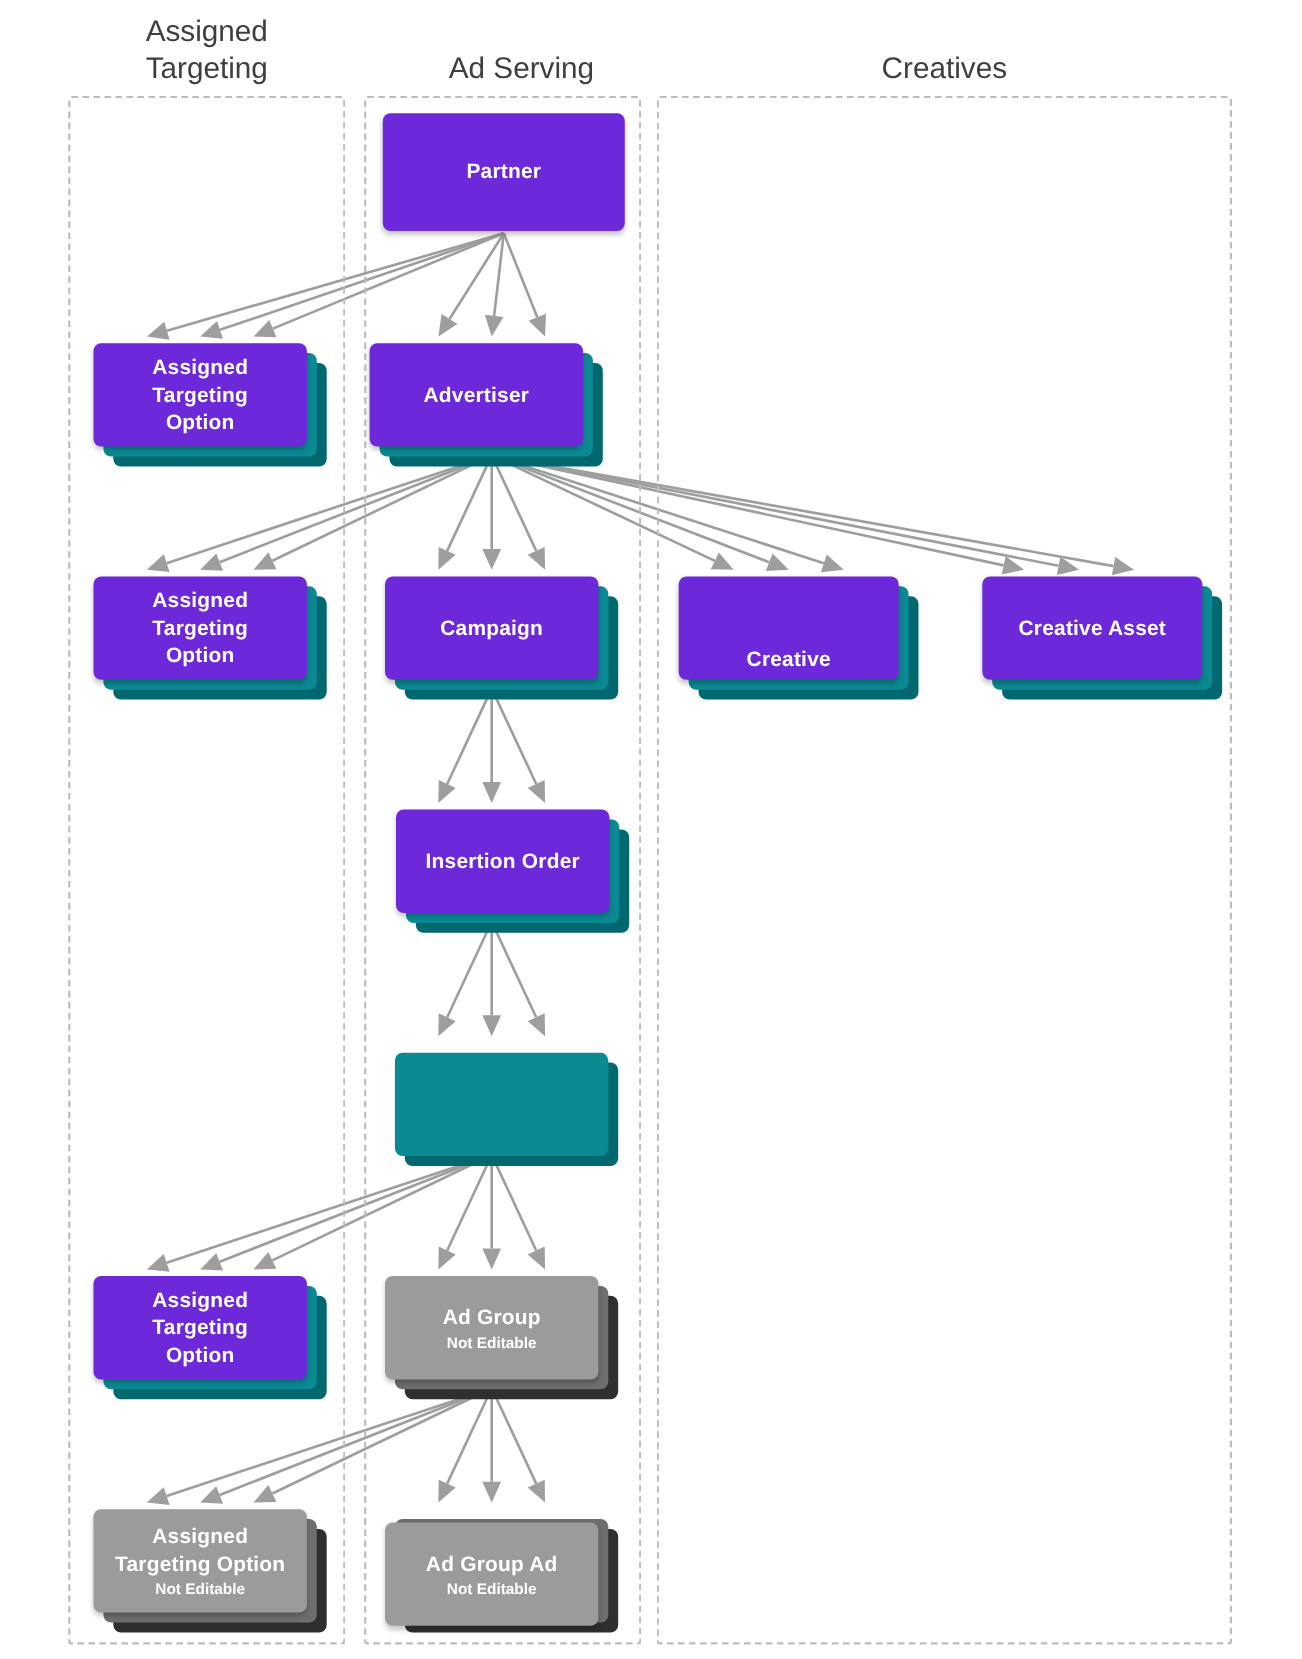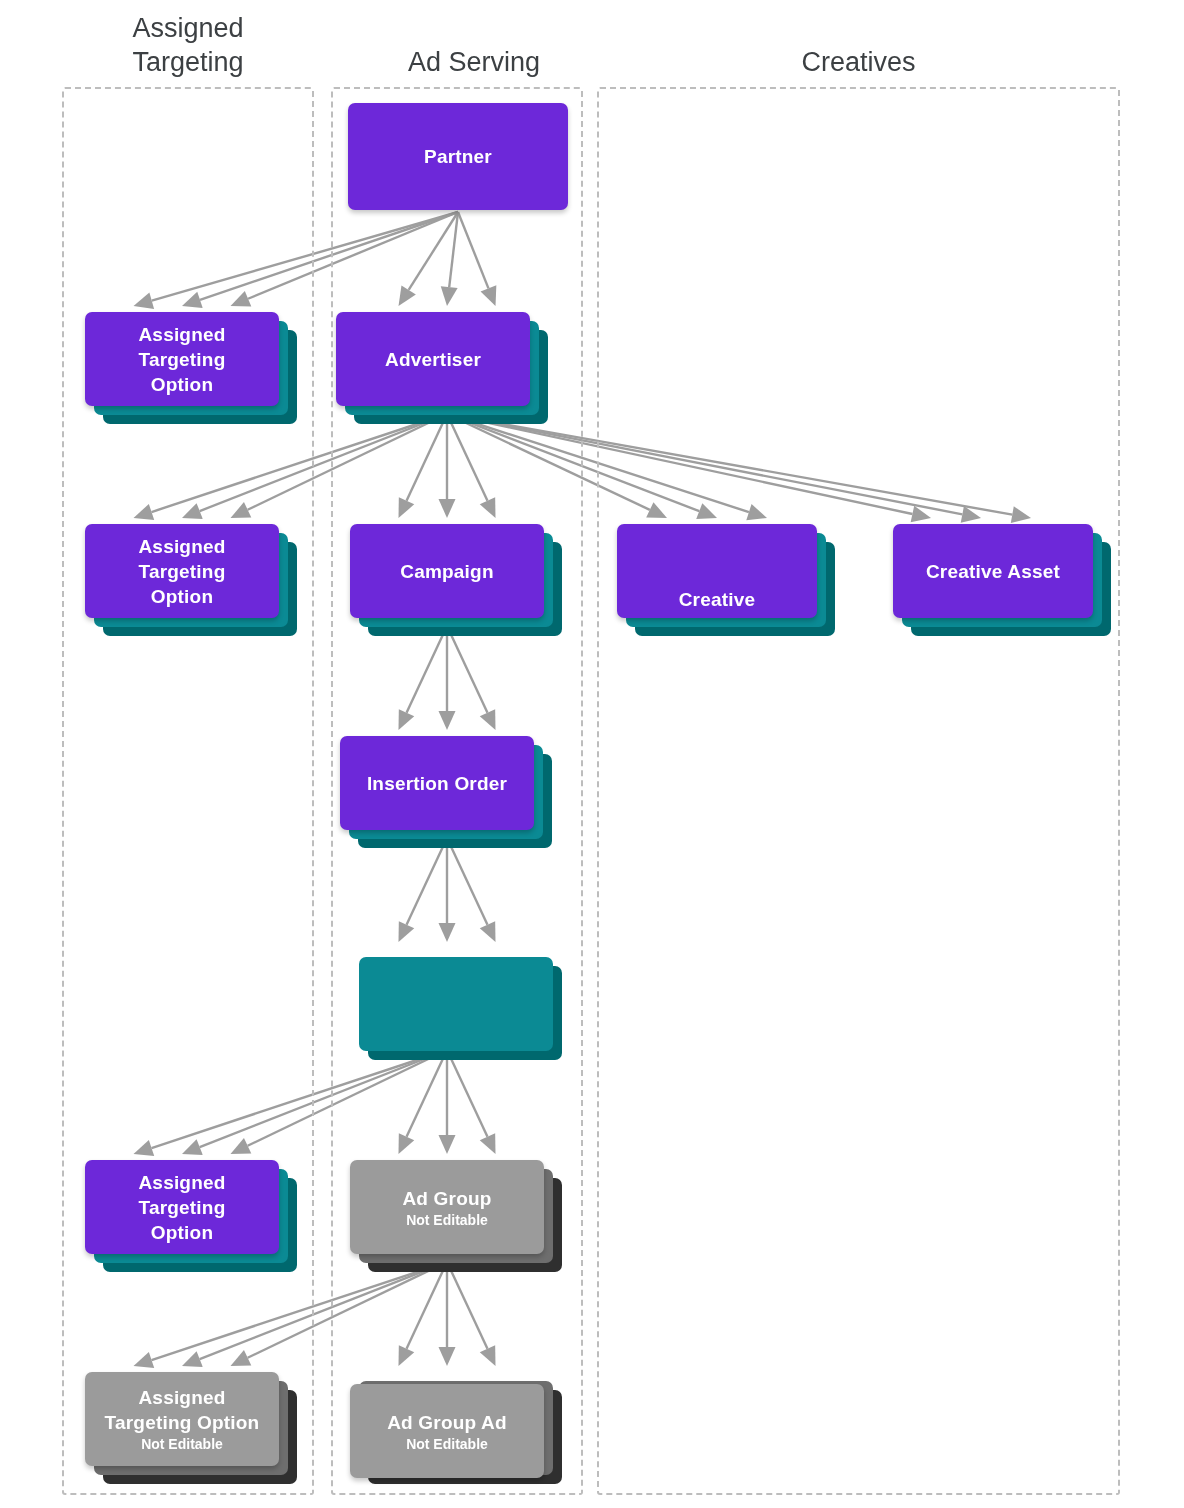--- a/index.html
+++ b/index.html
@@ -251,21 +251,21 @@
       </div>
       <div class="node cyan" style="left: 881px; top: 524px; width: 218px; height: 112px; margin-left: 12px;">
         <div class="lay back" style="left: 18px; top: 18px; width: 200px; height: 94px;"></div>
         <div class="lay mid" style="left: 9px; top: 9px; width: 200px; height: 94px;"></div>
         <div class="card front" style="left: 0px; top: 0px; width: 200px; height: 94px; padding: 6px;">
           <div class="ttl">
             <div>Creative Asset</div>
           </div>
         </div>
       </div>
-      <div class="node cyan" style="left: 340px; top: 736px; width: 212px; height: 112px;">
+      <div class="node cyan" style="left: 360px; top: 736px; width: 212px; height: 112px;">
         <div class="lay back" style="left: 18px; top: 18px; width: 194px; height: 94px;"></div>
         <div class="lay mid" style="left: 9px; top: 9px; width: 194px; height: 94px;"></div>
         <div class="card front" style="left: 0px; top: 0px; width: 194px; height: 94px; padding: 6px;">
           <div class="ttl">
             <div>Insertion Order</div>
           </div>
         </div>
       </div>
       <div class="node cyan" style="left: 350px; top: 948px; width: 212px; height: 112px;">
         <div class="lay back" style="left: 18px; top: 18px; width: 194px; height: 94px;"></div>

